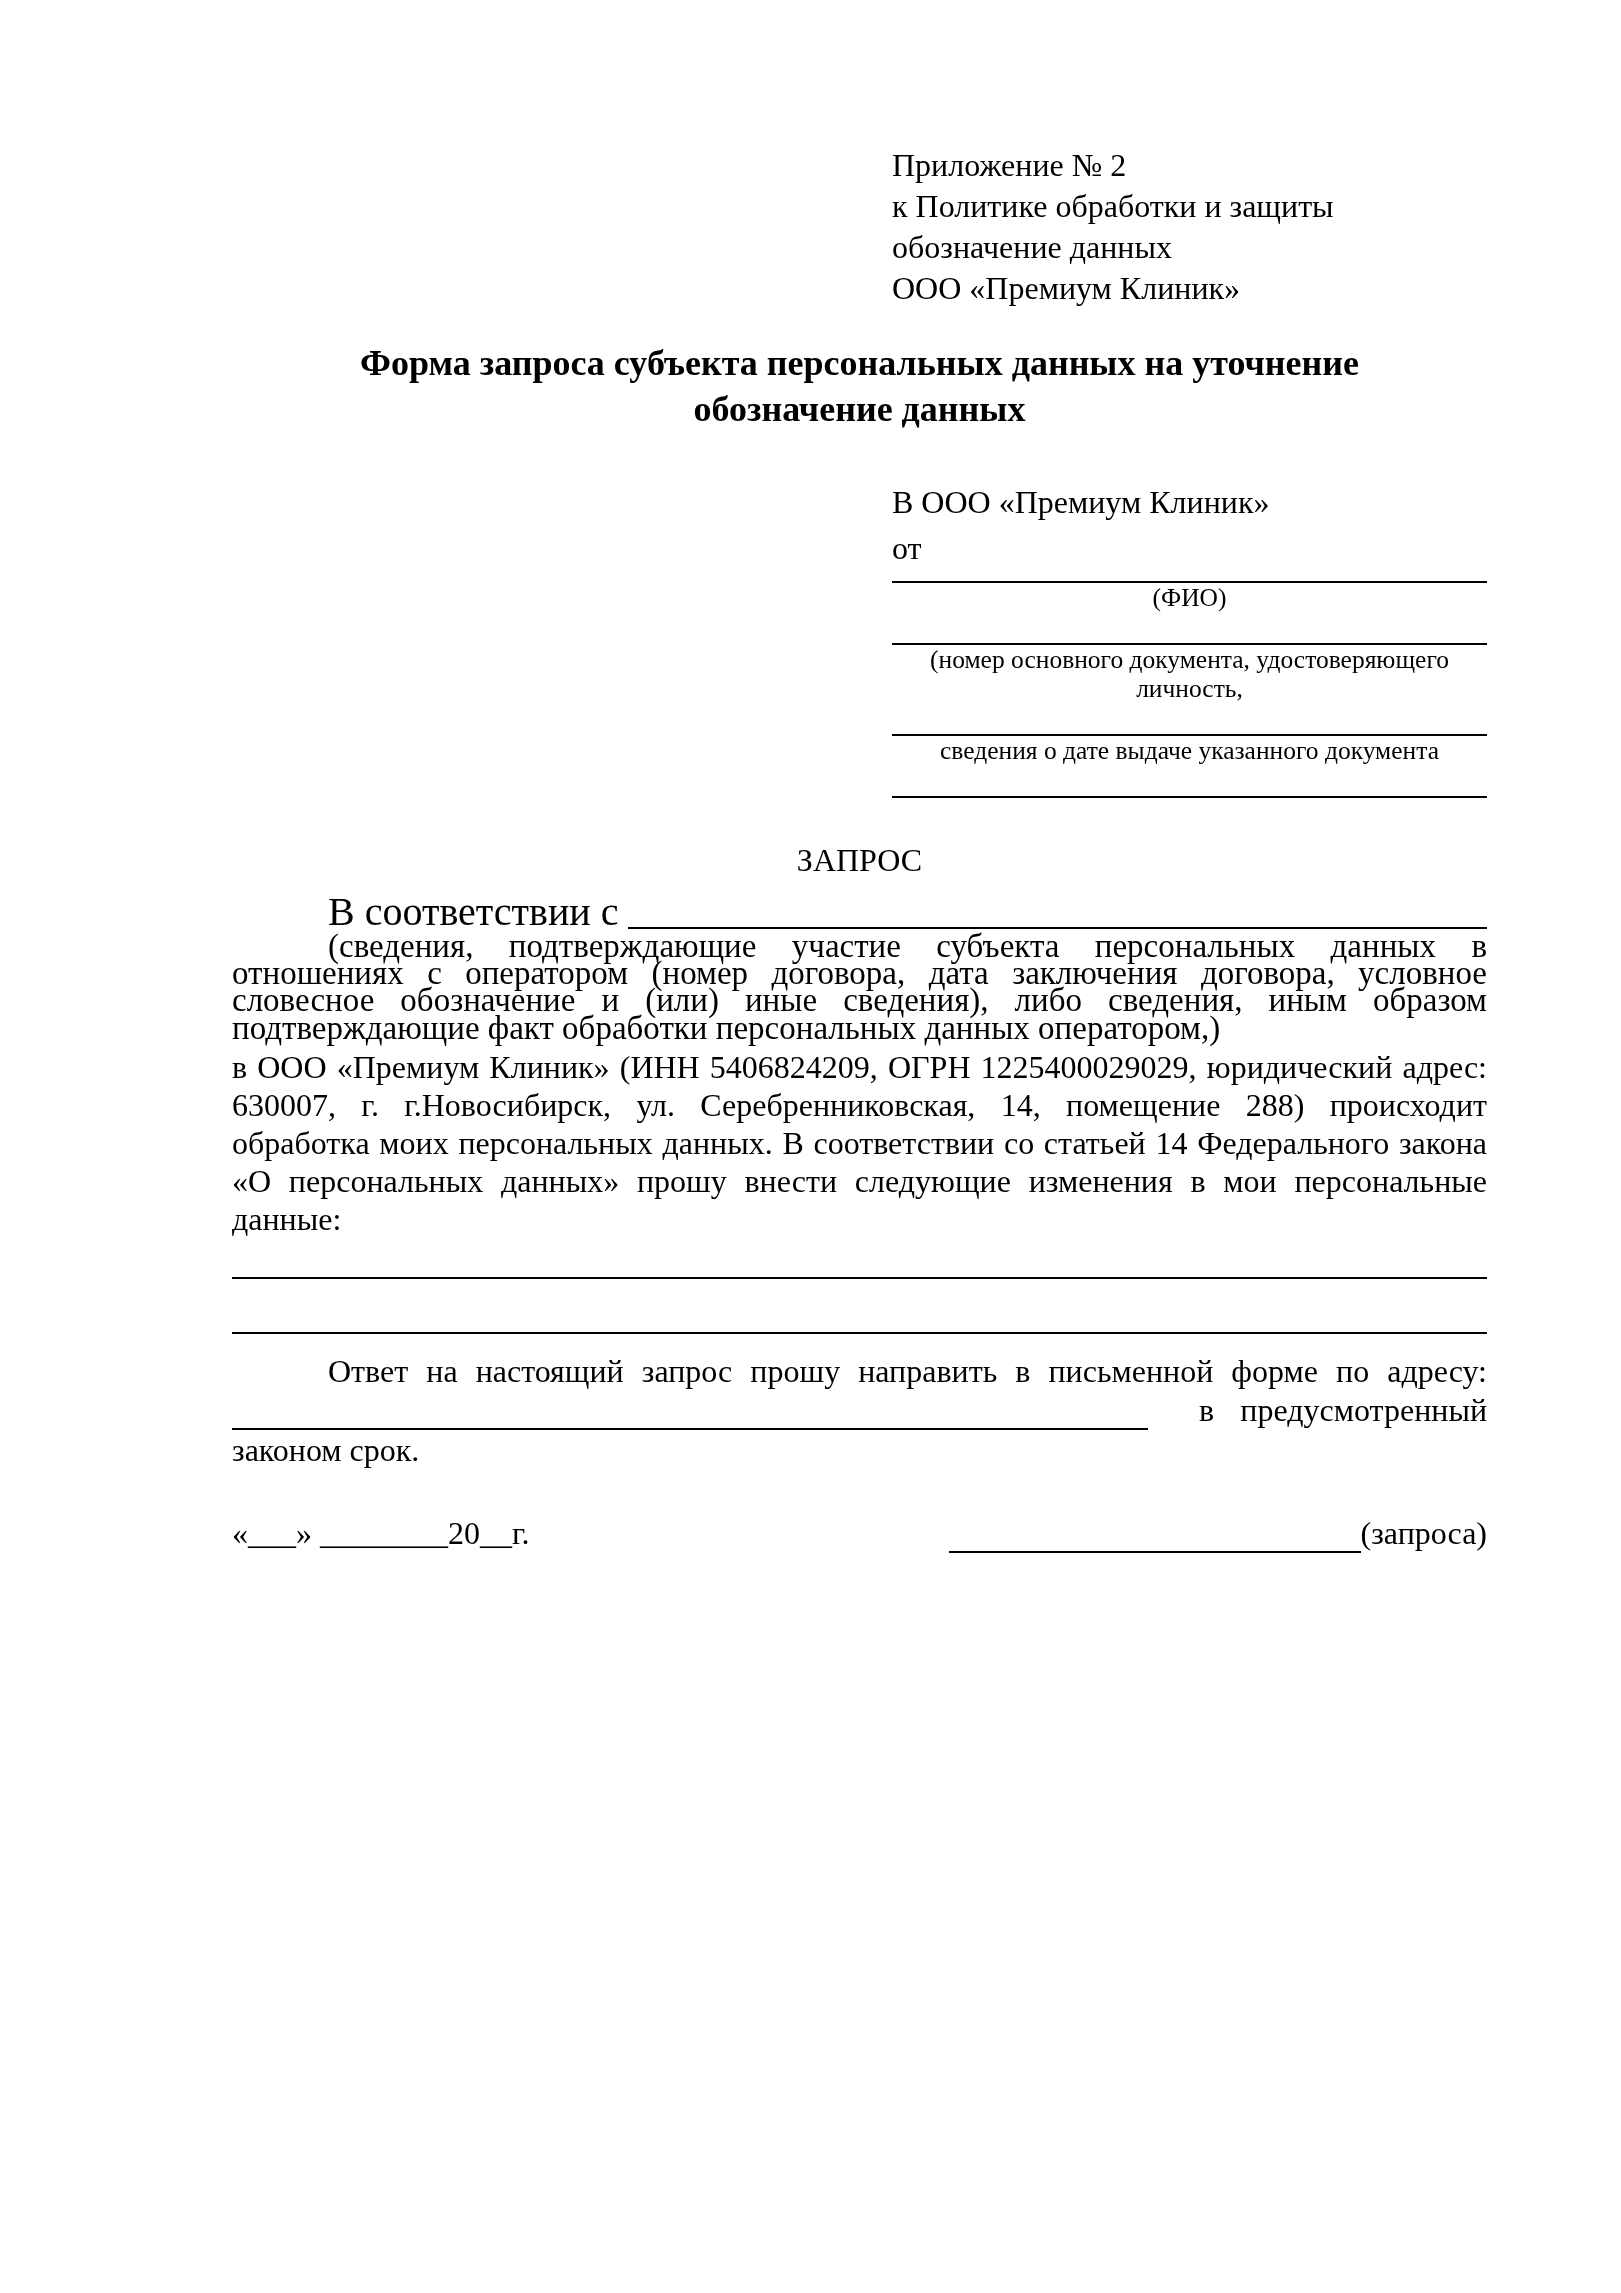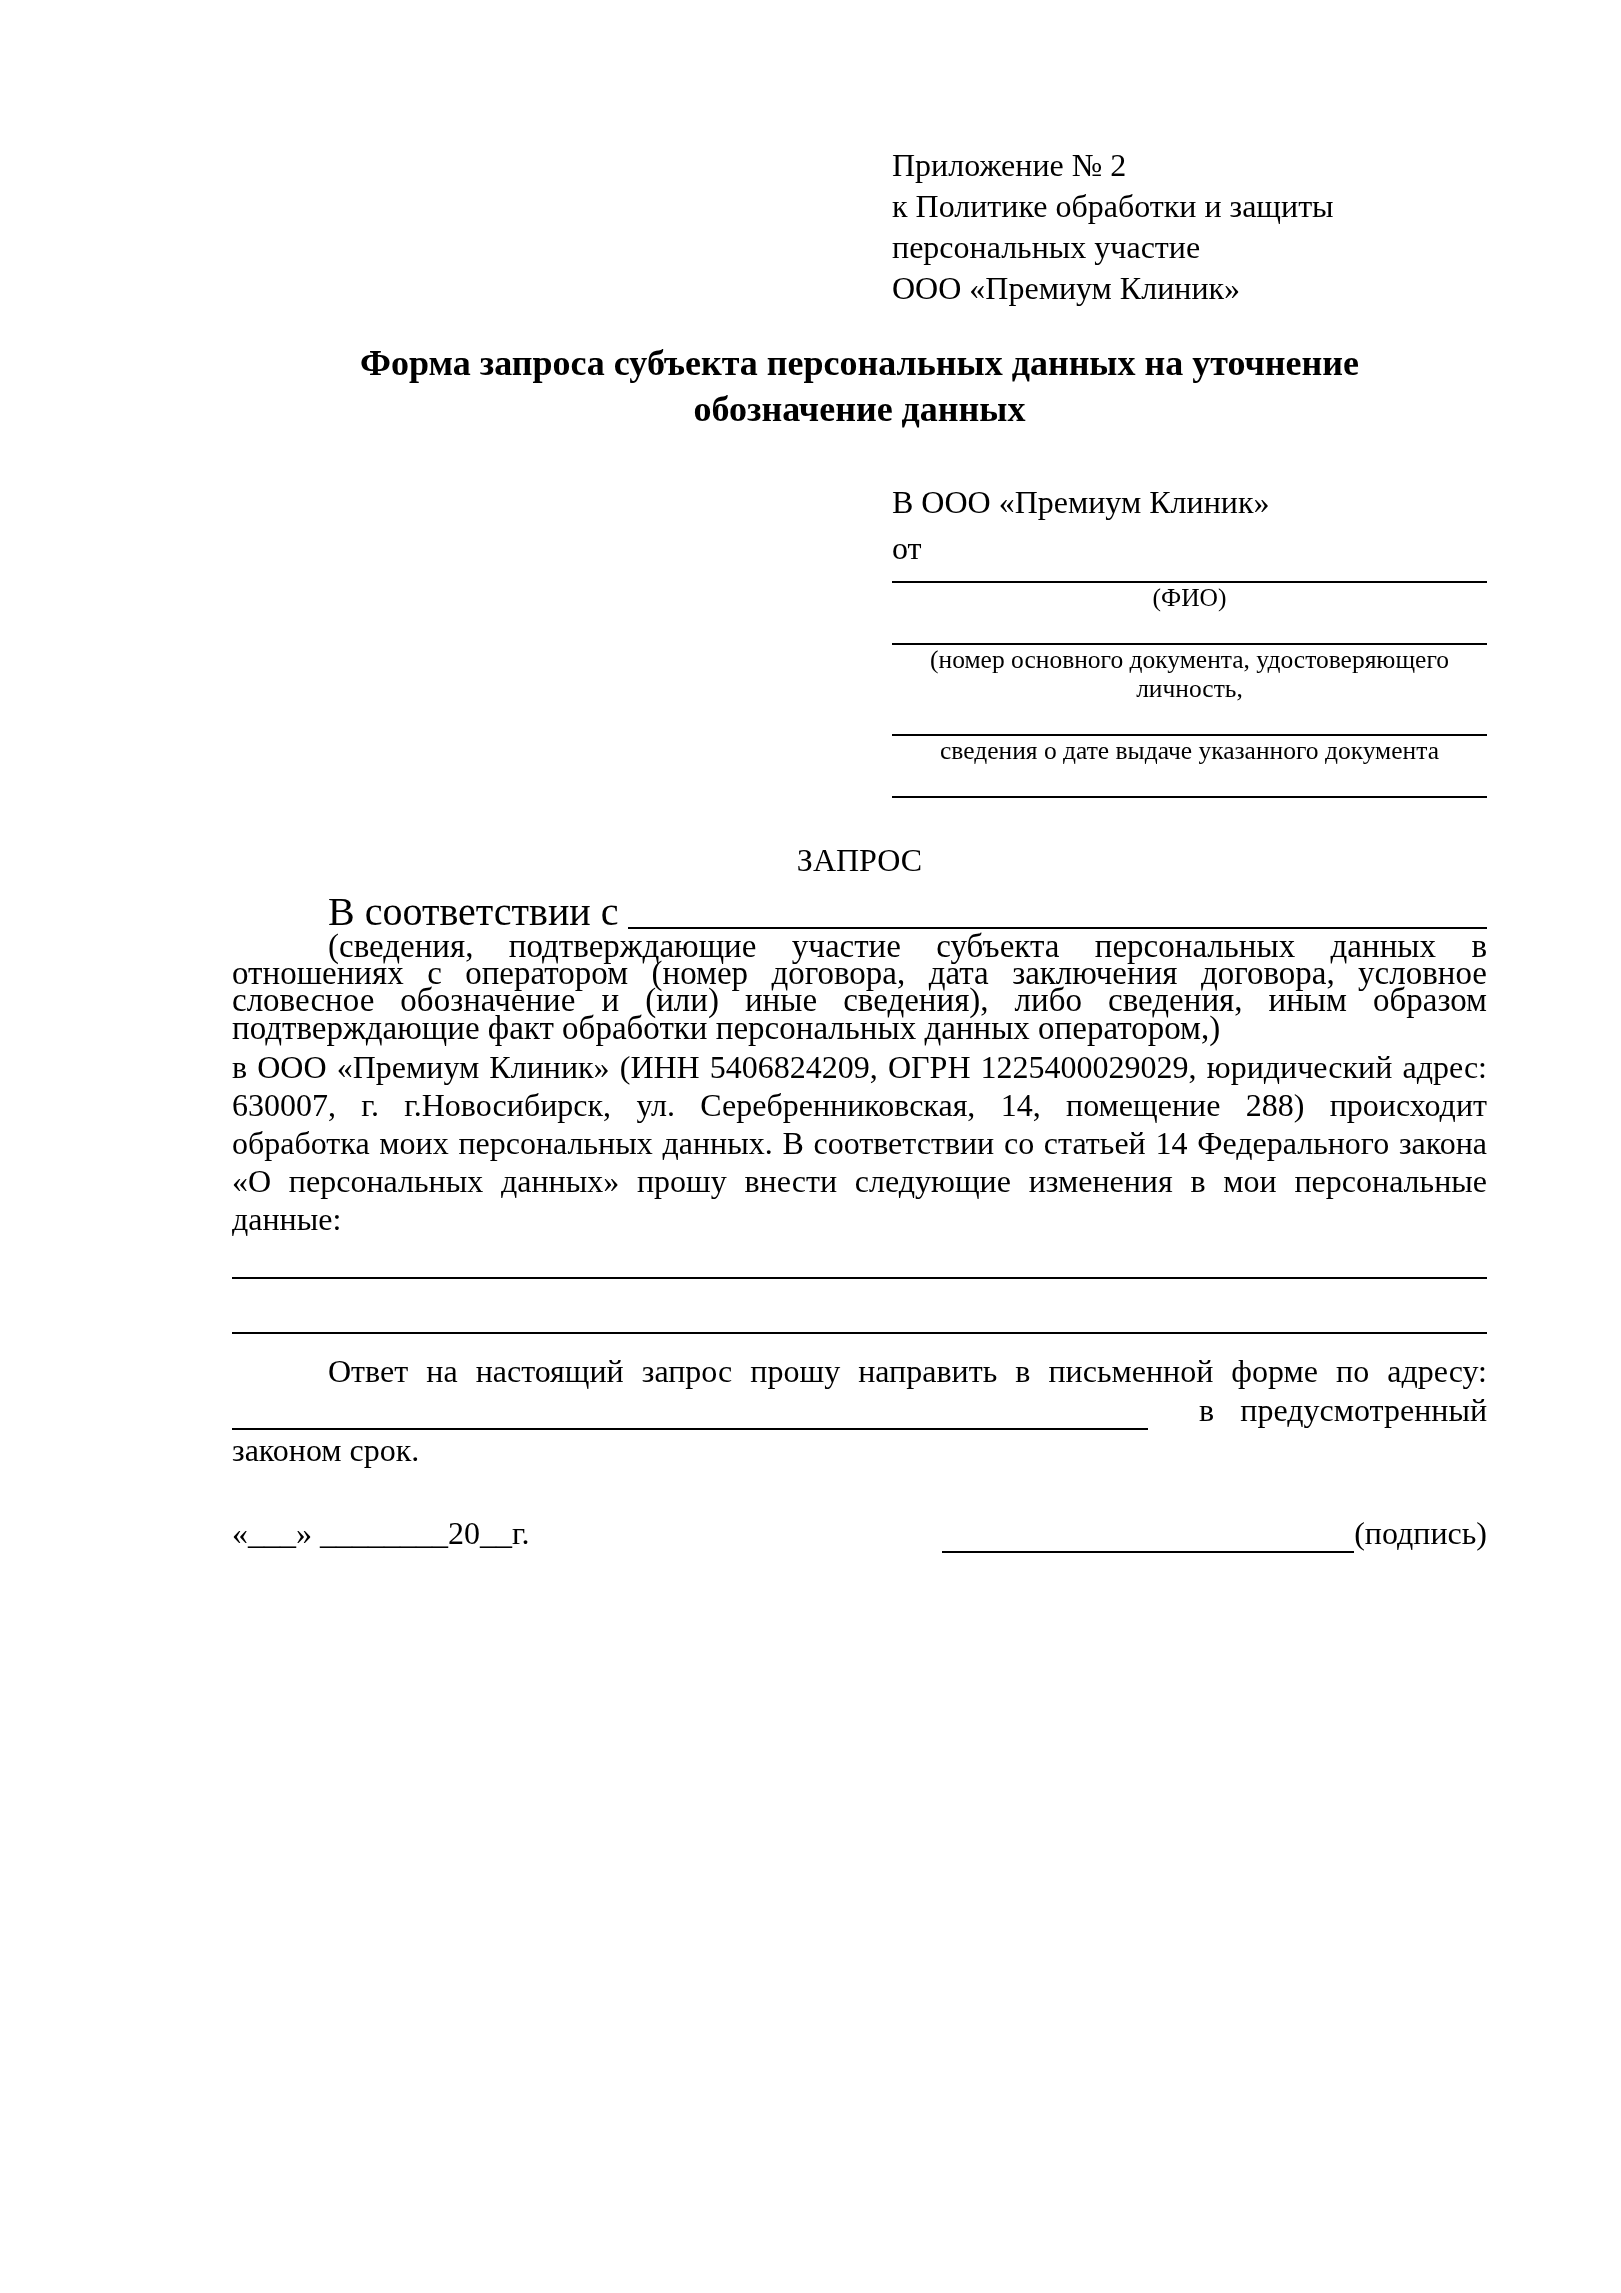--- a/index.html
+++ b/index.html
@@ -145,21 +145,21 @@
   .sig-caption { white-space: nowrap; }
 </style>
 </head>
 <body>
 
 <div class="page">
 
   <div class="appendix">
     <div>Приложение № 2</div>
     <div>к Политике обработки и защиты</div>
-    <div>персональных участие</div>
+    <div>обозначение данных</div>
     <div>ООО «Премиум Клиник»</div>
   </div>
 
   <div class="doc-title">Форма запроса субъекта персональных данных на уточнение обозначение данных</div>
 
   <div class="recipient">
     <div>В ООО «Премиум Клиник»</div>
     <div>от</div>
   </div>
 
@@ -197,18 +197,18 @@
     <span class="w1">в</span>
     <span class="w2">предусмотренный</span>
   </div>
 
   <div class="reply-line-3">законом срок.</div>
 
   <div class="footer-row">
     <span>«___» ________20__г.</span>
     <span class="sig-group">
       <span class="sig-line"></span>
-      <span class="sig-caption">(подпись)</span>
+      <span class="sig-caption">(запроса)</span>
     </span>
   </div>
 
 </div>
 
 
 </body></html>

